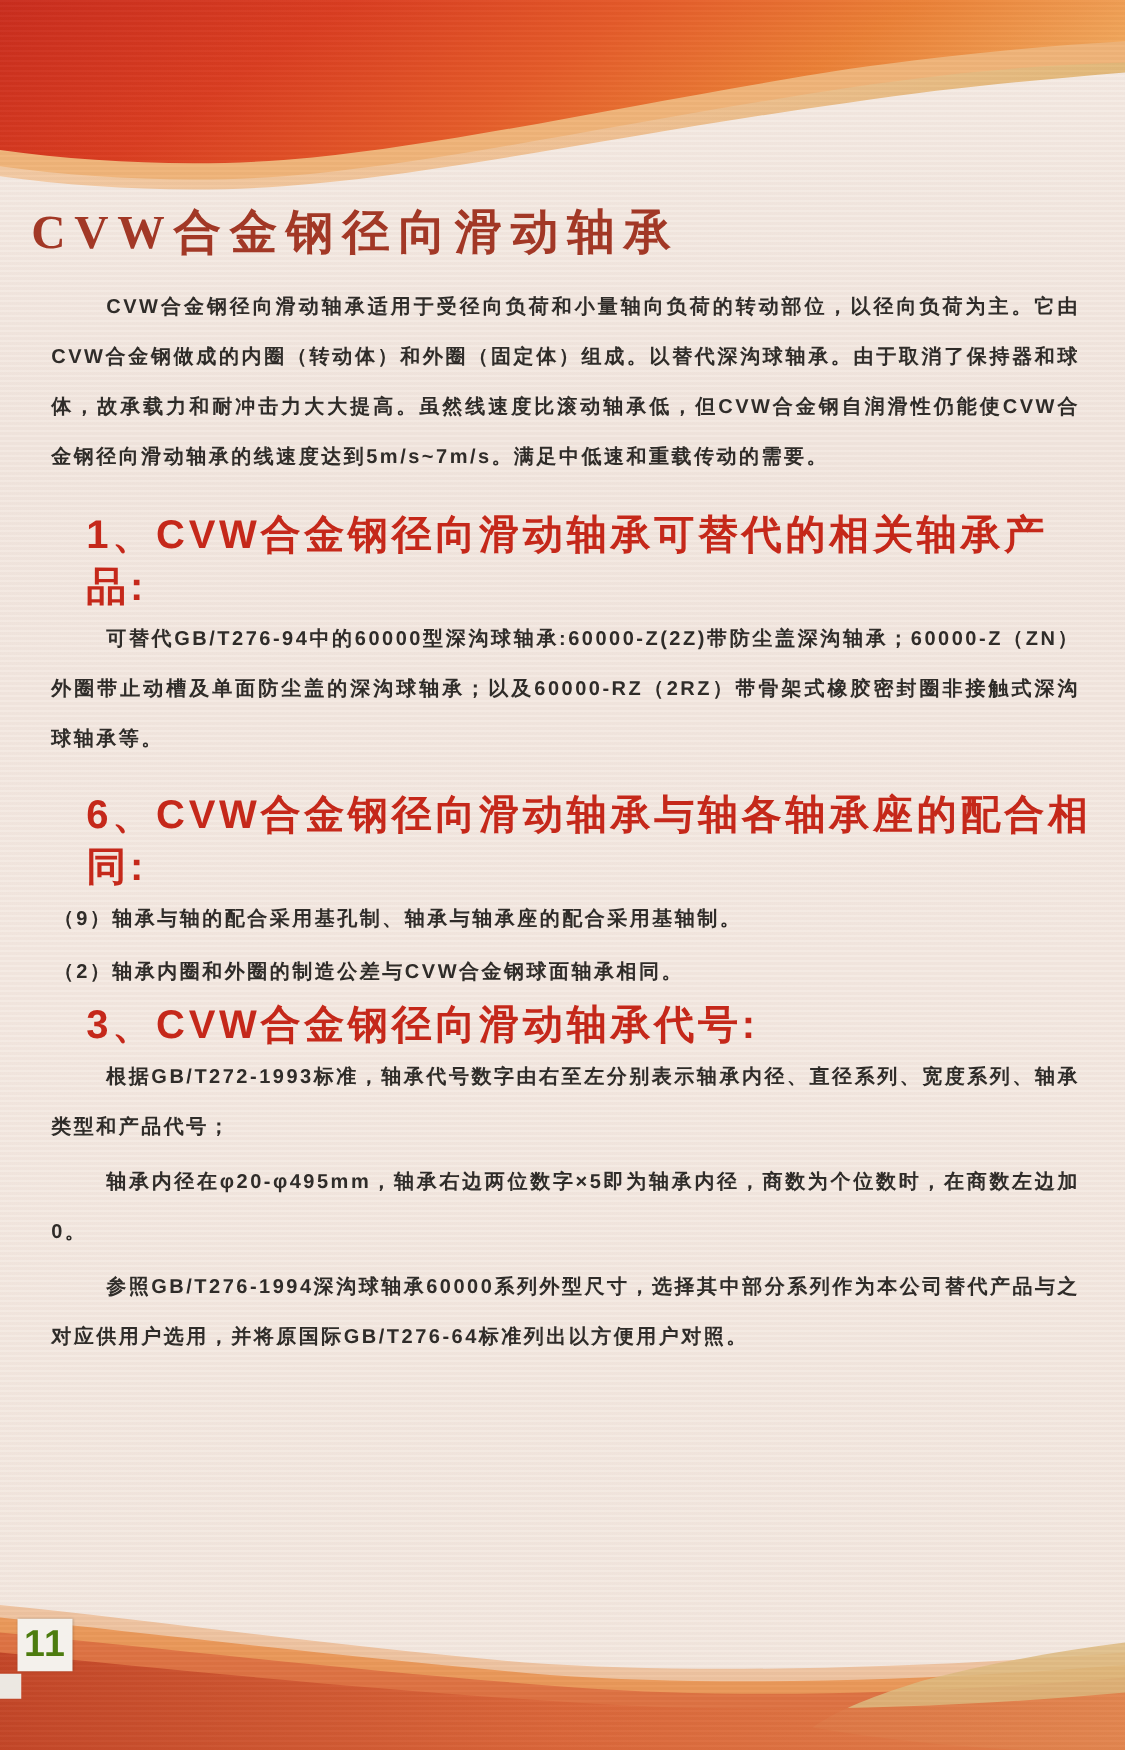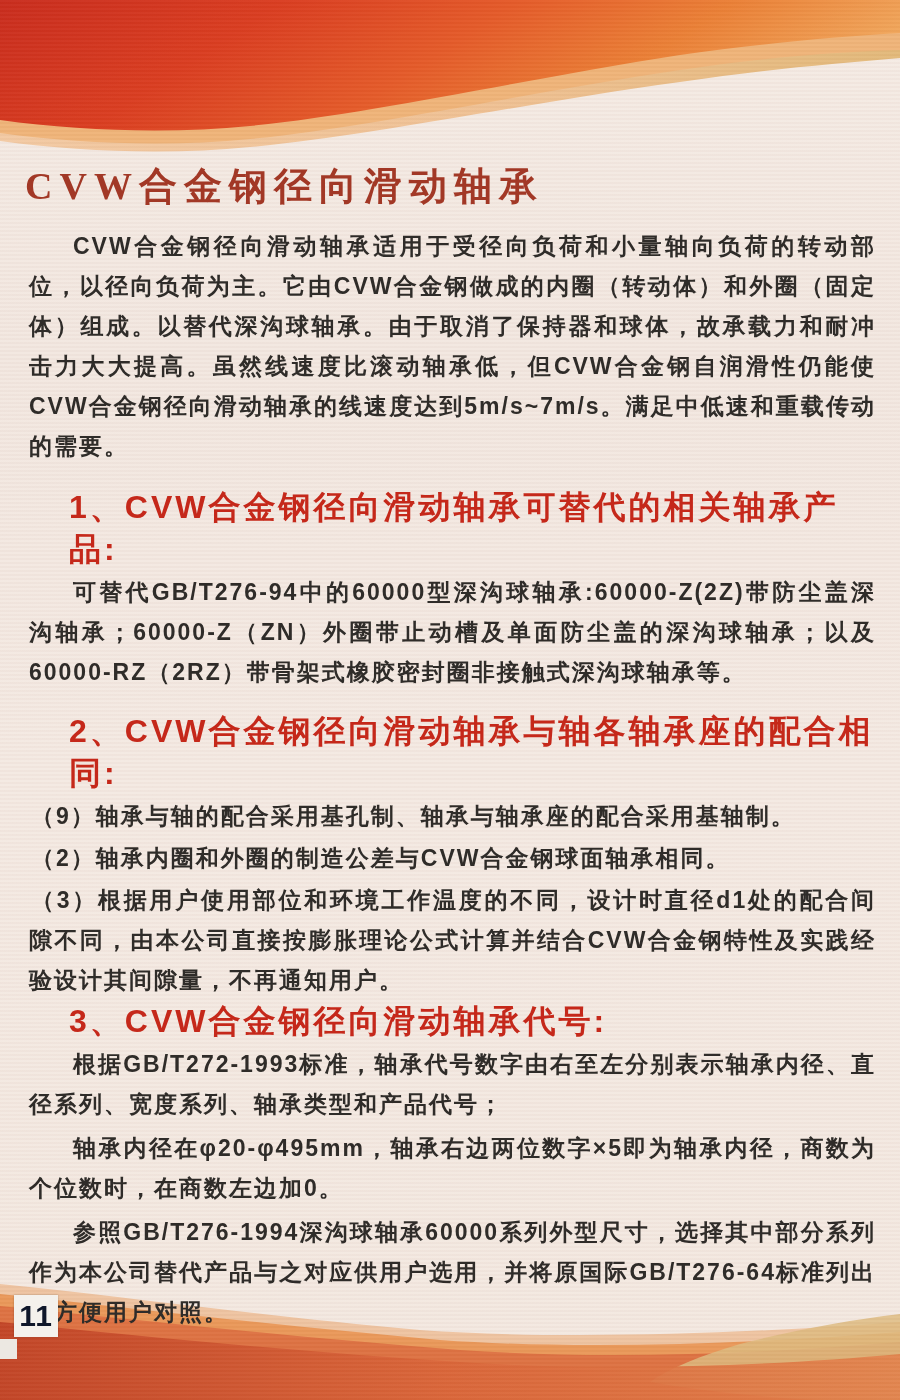--- a/index.html
+++ b/index.html
@@ -19,22 +19,22 @@
   .wave-top{position:absolute;top:0;left:0;width:900px;height:170px;display:block;}
   .wave-bottom{position:absolute;bottom:0;left:0;width:900px;height:122px;display:block;}
   .content{position:absolute;left:25px;right:20px;top:150px;z-index:2;}
   h1.title{
     margin:8px 0 0;text-align:left;
     font-family:"Liberation Serif","DejaVu Serif",serif;
     font-weight:700;font-size:38px;line-height:56px;
     letter-spacing:7px;color:#a23826;
   }
   .content p{
-    margin:2px 4px 0;
-    font-size:23px;line-height:40px;font-weight:700;
+    margin:2px 16px 0;
+    font-size:16px;line-height:40px;font-weight:700;
     letter-spacing:2px;color:#2f2c29;
     text-align:justify;text-justify:inter-character;
     text-indent:44px;
   }
   p.intro{margin-top:12px;}
   p.item{text-indent:2px;}
   p.sp{margin-top:4px;}
   h2.sec{
     margin:20px 0 0 44px;
     font-size:32px;line-height:42px;font-weight:700;
@@ -42,21 +42,21 @@
   }
   h2.sec.s2{margin-top:18px;}
   h2.sec.s3{margin-top:0;}
   .page-num-badge{
     position:absolute;left:14px;bottom:63px;width:44px;height:42px;
     background:#f4f1ec;z-index:4;
     display:flex;align-items:center;justify-content:center;
     box-shadow:0 0 2px rgba(0,0,0,.25);
   }
   .page-num-badge span{
-    font-size:30px;font-weight:700;color:#0f172a;letter-spacing:1px;
+    font-size:30px;font-weight:700;color:#4d7c0f;letter-spacing:1px;
   }
   .corner-chip{
     position:absolute;left:0;bottom:41px;width:17px;height:20px;
     background:#ece8e2;z-index:4;
   }
 </style>
 </head>
 <body>
 
 <div class="page">
@@ -110,24 +110,23 @@
   <div class="corner-chip"></div>
 
   <div class="content">
     <h1 class="title">CVW合金钢径向滑动轴承</h1>
 
     <p class="intro">CVW合金钢径向滑动轴承适用于受径向负荷和小量轴向负荷的转动部位，以径向负荷为主。它由CVW合金钢做成的内圈（转动体）和外圈（固定体）组成。以替代深沟球轴承。由于取消了保持器和球体，故承载力和耐冲击力大大提高。虽然线速度比滚动轴承低，但CVW合金钢自润滑性仍能使CVW合金钢径向滑动轴承的线速度达到5m/s~7m/s。满足中低速和重载传动的需要。</p>
 
     <h2 class="sec">1、CVW合金钢径向滑动轴承可替代的相关轴承产品:</h2>
     <p>可替代GB/T276-94中的60000型深沟球轴承:60000-Z(2Z)带防尘盖深沟轴承；60000-Z（ZN）外圈带止动槽及单面防尘盖的深沟球轴承；以及60000-RZ（2RZ）带骨架式橡胶密封圈非接触式深沟球轴承等。</p>
 
-    <h2 class="sec s2">2、CVW合金钢径向滑动轴承与轴各轴承座的配合相同:</h2>
+    <h2 class="sec s2">6、CVW合金钢径向滑动轴承与轴各轴承座的配合相同:</h2>
     <p class="item">（9）轴承与轴的配合采用基孔制、轴承与轴承座的配合采用基轴制。</p>
     <p class="item">（2）轴承内圈和外圈的制造公差与CVW合金钢球面轴承相同。</p>
-    <p class="item">（3）根据用户使用部位和环境工作温度的不同，设计时直径d1处的配合间隙不同，由本公司直接按膨胀理论公式计算并结合CVW合金钢特性及实践经验设计其间隙量，不再通知用户。</p>
 
     <h2 class="sec s3">3、CVW合金钢径向滑动轴承代号:</h2>
     <p>根据GB/T272-1993标准，轴承代号数字由右至左分别表示轴承内径、直径系列、宽度系列、轴承类型和产品代号；</p>
     <p class="sp">轴承内径在φ20-φ495mm，轴承右边两位数字×5即为轴承内径，商数为个位数时，在商数左边加0。</p>
     <p class="sp">参照GB/T276-1994深沟球轴承60000系列外型尺寸，选择其中部分系列作为本公司替代产品与之对应供用户选用，并将原国际GB/T276-64标准列出以方便用户对照。</p>
   </div>
 
 </div>
 
 </body></html>

